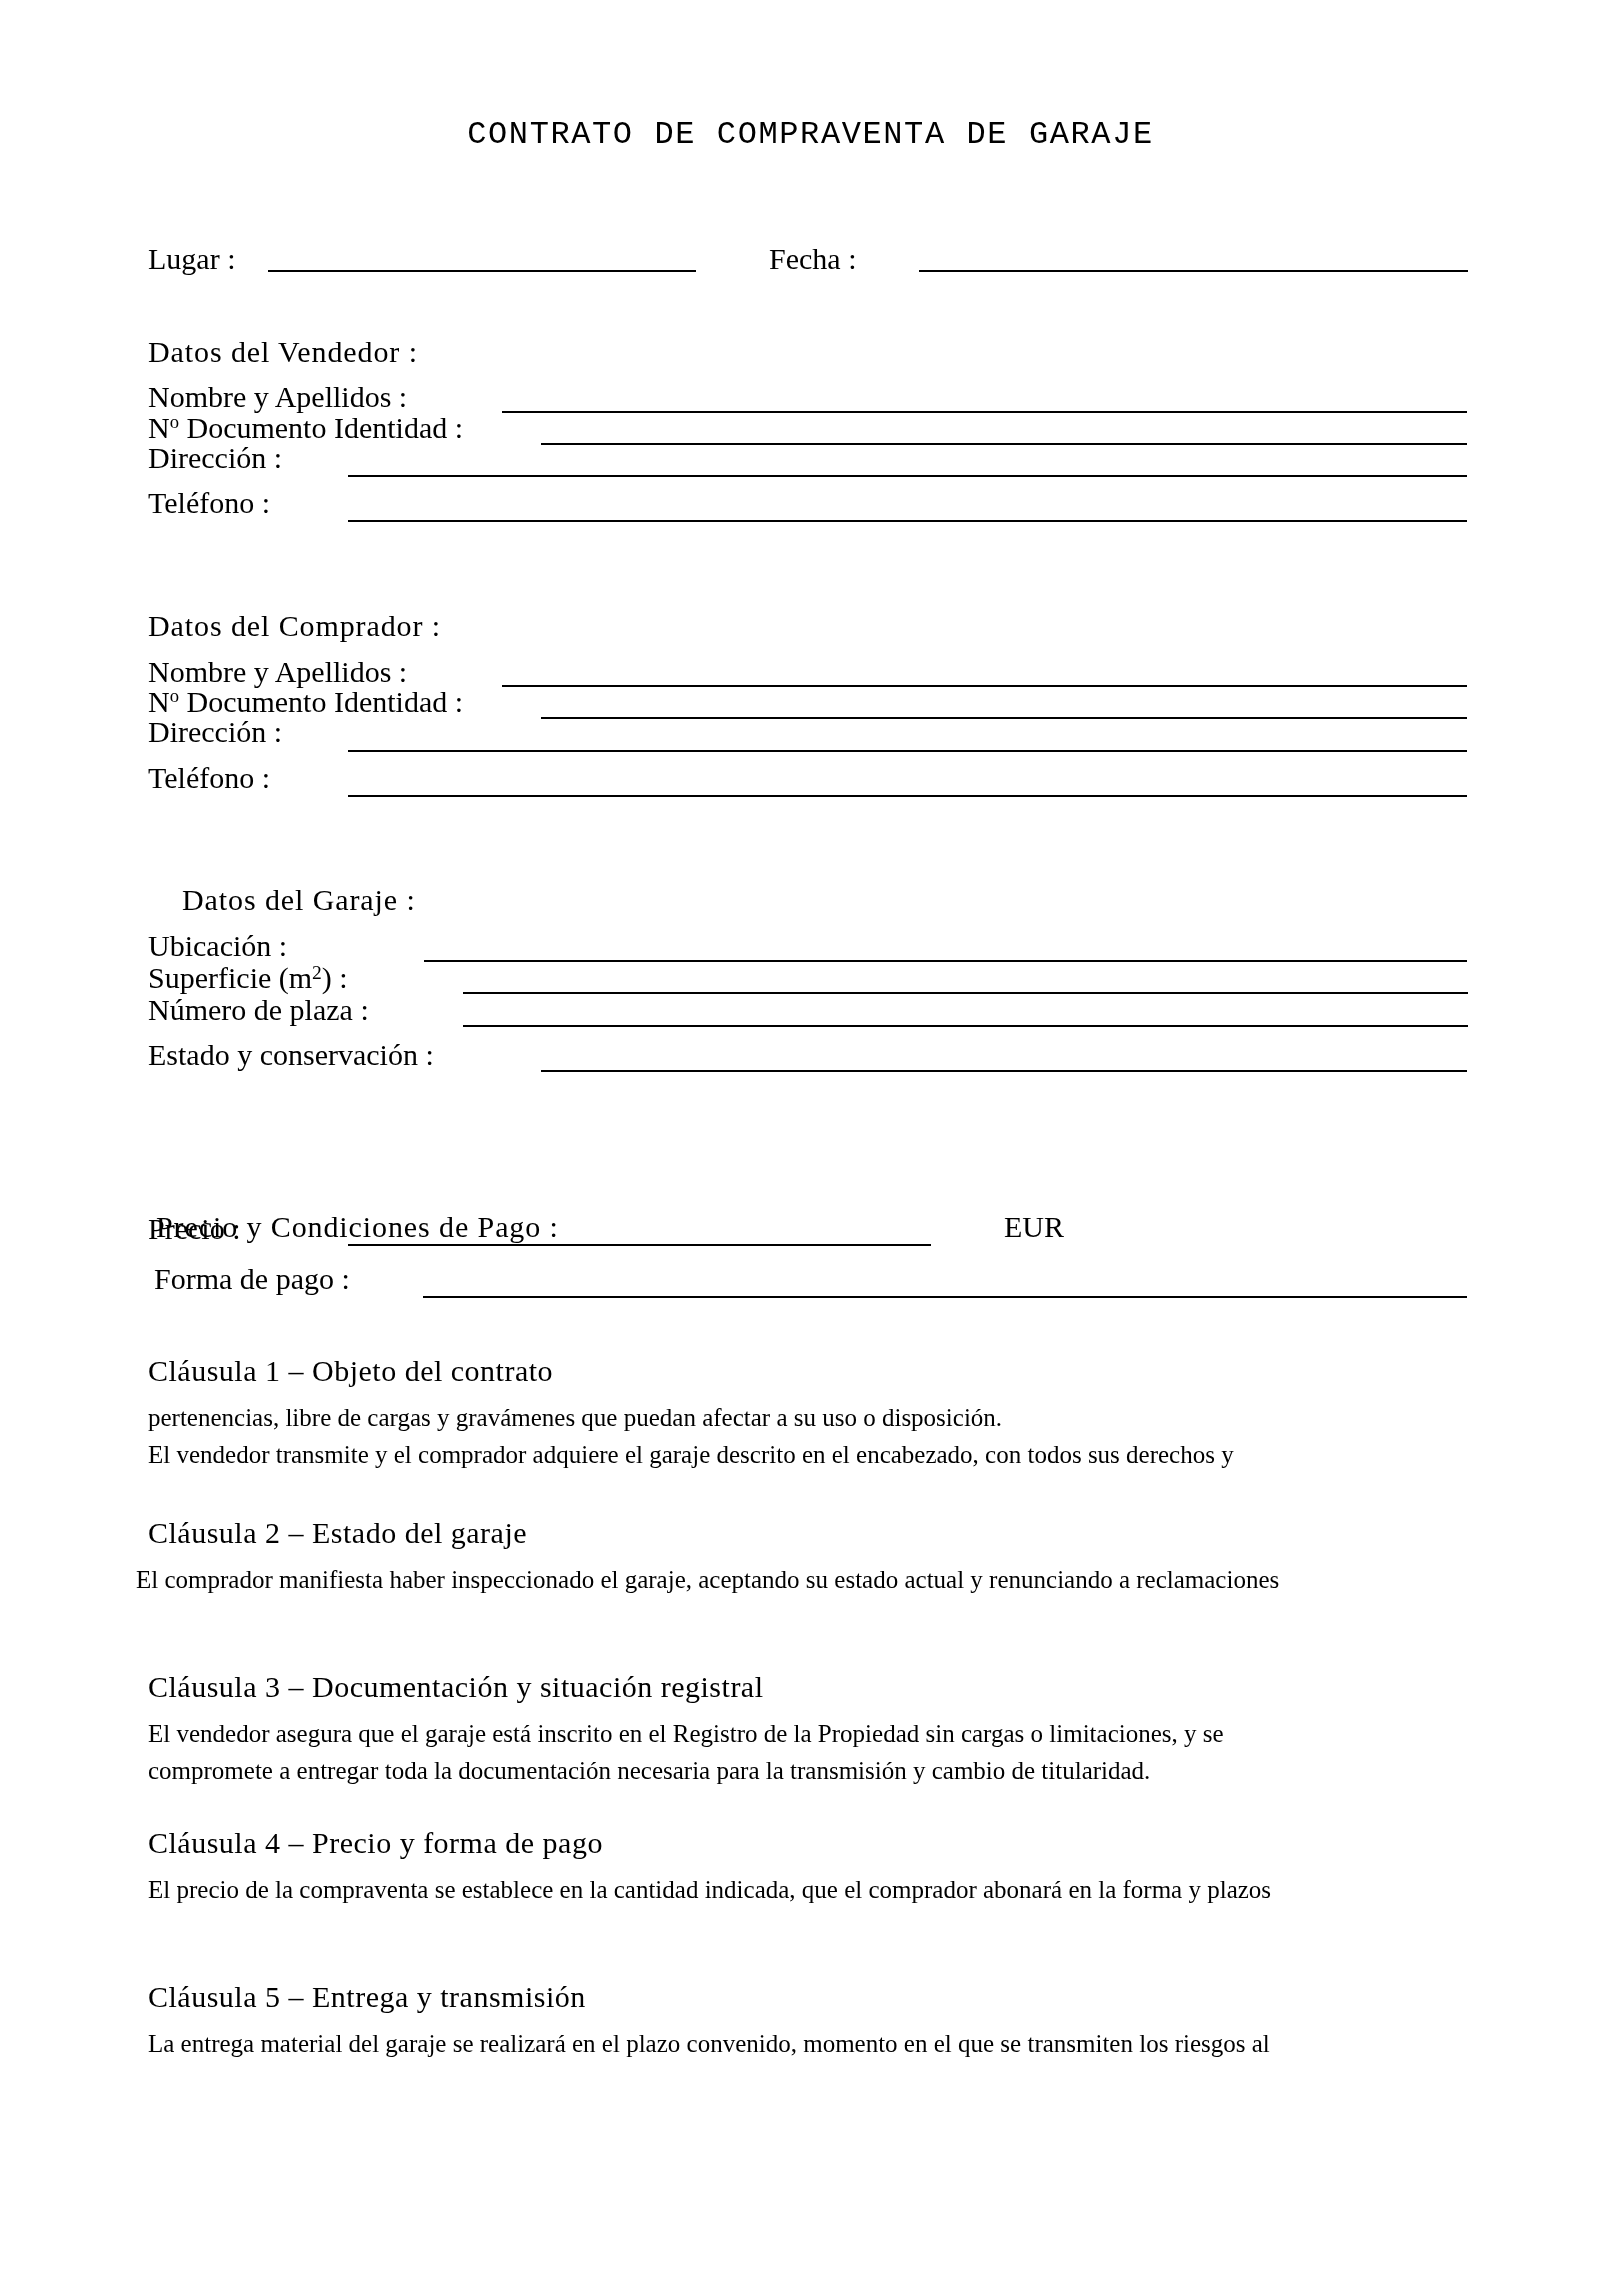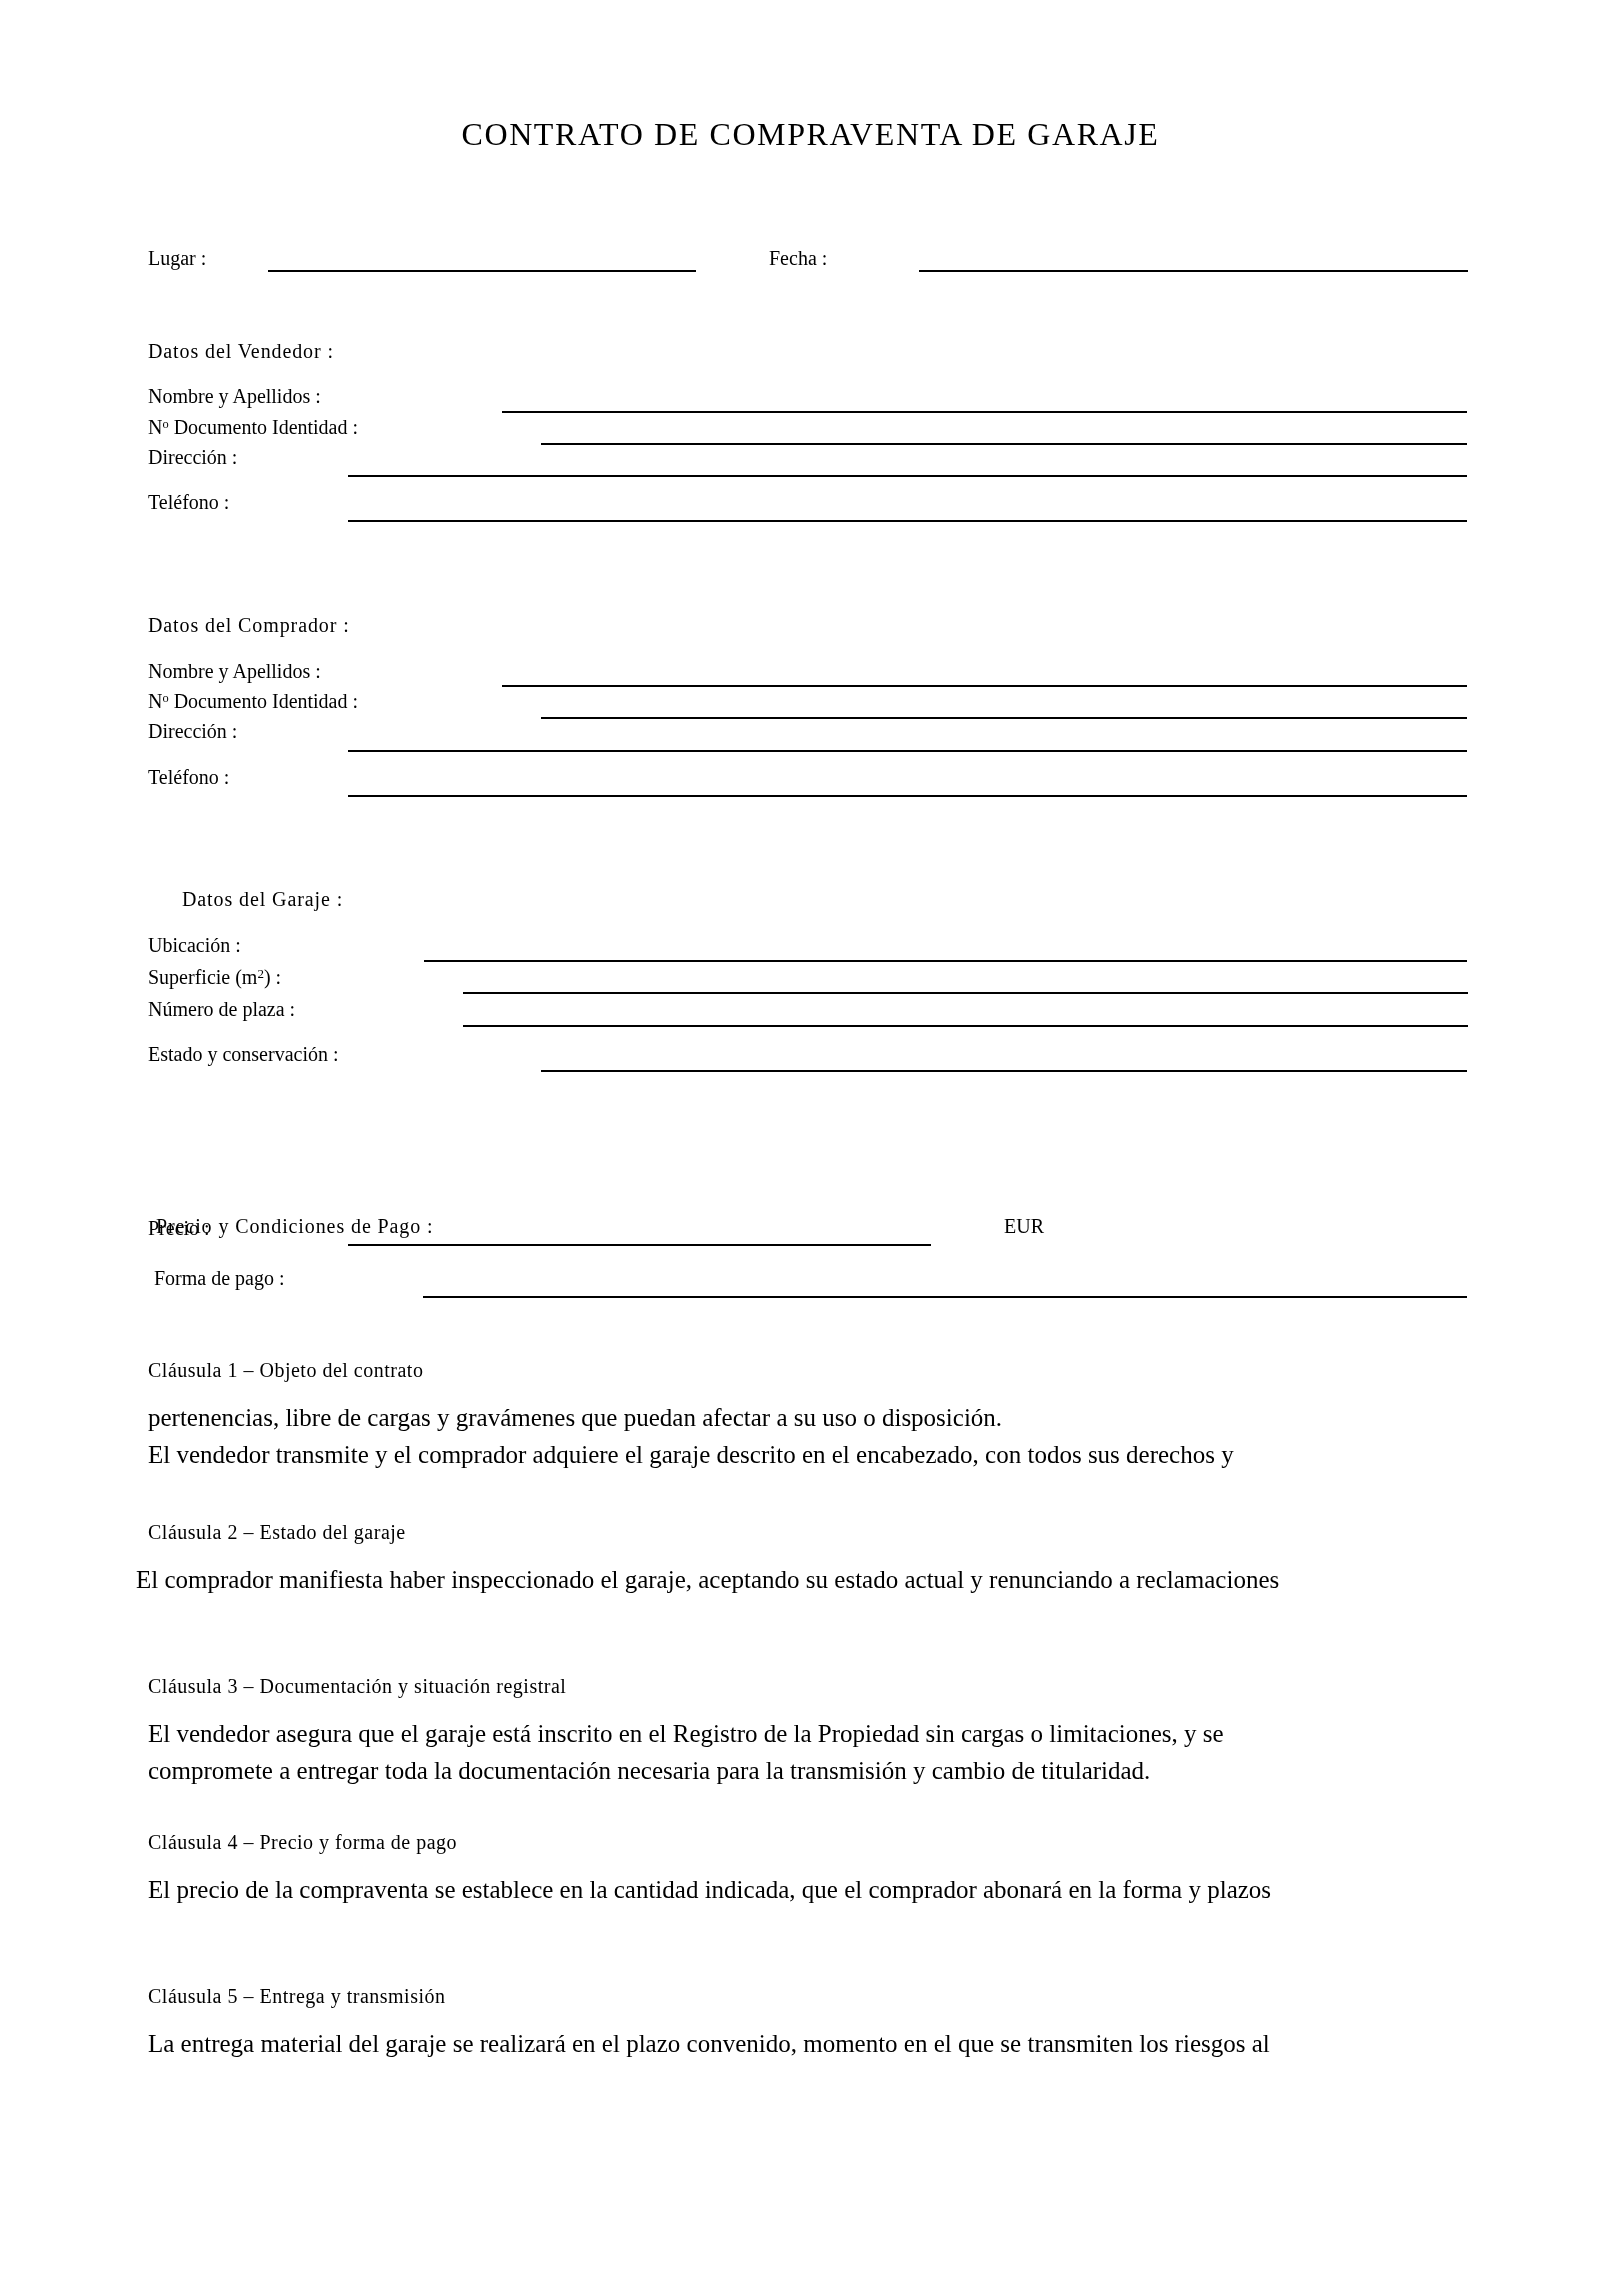--- a/index.html
+++ b/index.html
@@ -29,26 +29,27 @@
   .doc-title {
     position: absolute;
     left: 0;
     top: 116px;
     width: 1621px;
     text-align: center;
     font-size: 32px;
     letter-spacing: 1.6px;
     font-weight: 400;
     white-space: nowrap;
+    font-family: Liberation Mono, monospace;
   }
 
   
   .lbl {
     position: absolute;
-    font-size: 20px;
+    font-size: 30px;
     line-height: 29px;
     white-space: nowrap;
   }
   .section-head {
     letter-spacing: 0.9px;
   }
   .clause-head {
     letter-spacing: 0.5px;
   }
 

